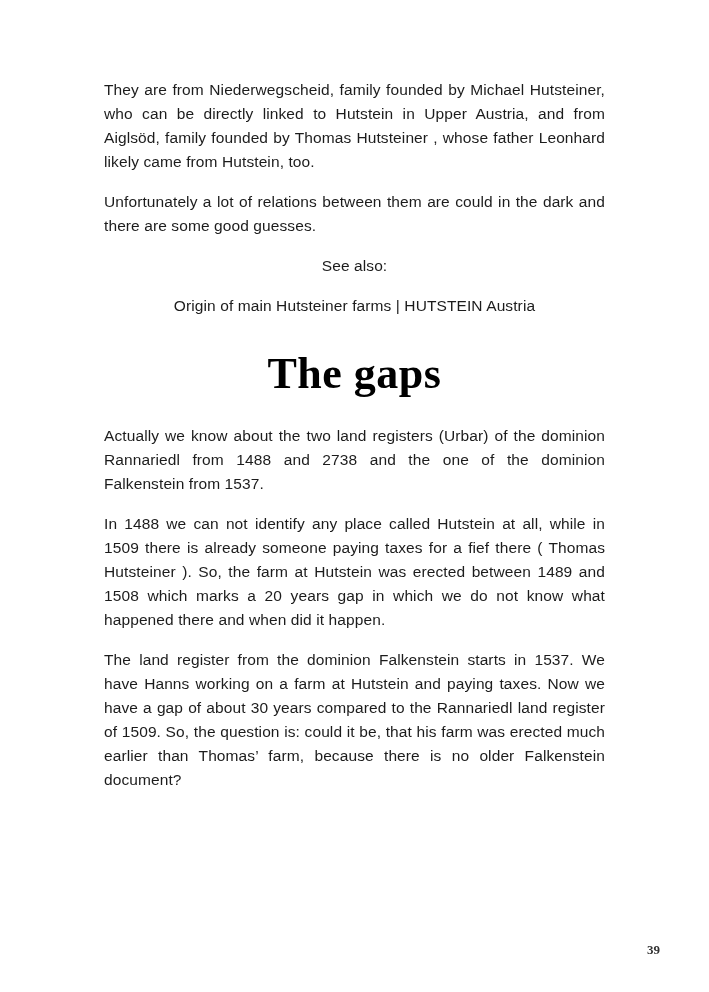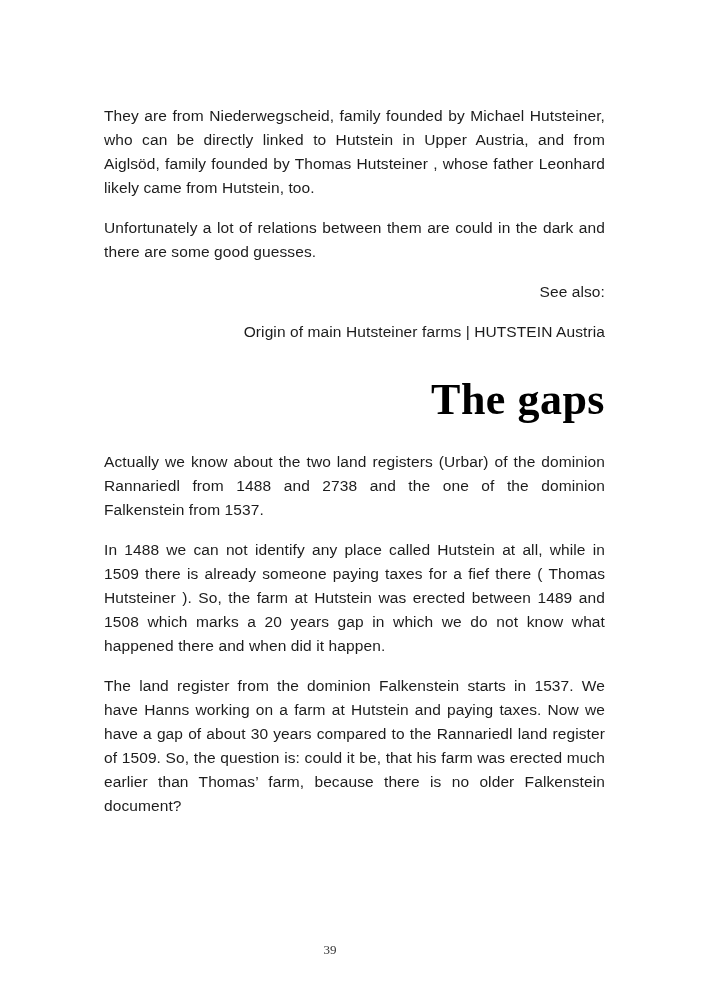--- a/index.html
+++ b/index.html
@@ -15,50 +15,51 @@
     font-family: "Liberation Sans", sans-serif;
     color: #1a1a1a;
   }
   .page {
     position: absolute;
     top: 0;
     left: 0;
     width: 709px;
     height: 992px;
     box-sizing: border-box;
-    padding: 104px 104px 0 104px;
+    padding: 78px 104px 0 104px;
     background: #ffffff;
   }
   .body-para {
     margin: 0 0 16px 0;
     font-size: 15.5px;
     line-height: 24px;
     text-align: justify;
     color: #1c1c1c;
     letter-spacing: 0.1px;
   }
   .short-line {
-    text-align: right;
+    text-align: center;
   }
   h1.section-heading {
     margin: 32px 0 26px 0;
     font-family: "Liberation Serif", serif;
     font-weight: 700;
     font-size: 44px;
     line-height: 48px;
-    text-align: right;
+    text-align: center;
     color: #000000;
     letter-spacing: 0.5px;
   }
   .page-footer {
     position: absolute;
     bottom: 34px;
     left: 0;
     width: 660px;
-    text-align: center;
+    text-align: right;
+    font-weight: bold;
   }
   .page-number {
     font-family: "Liberation Serif", serif;
     font-size: 13px;
     color: #333333;
   }
 </style>
 </head>
 <body>
 

